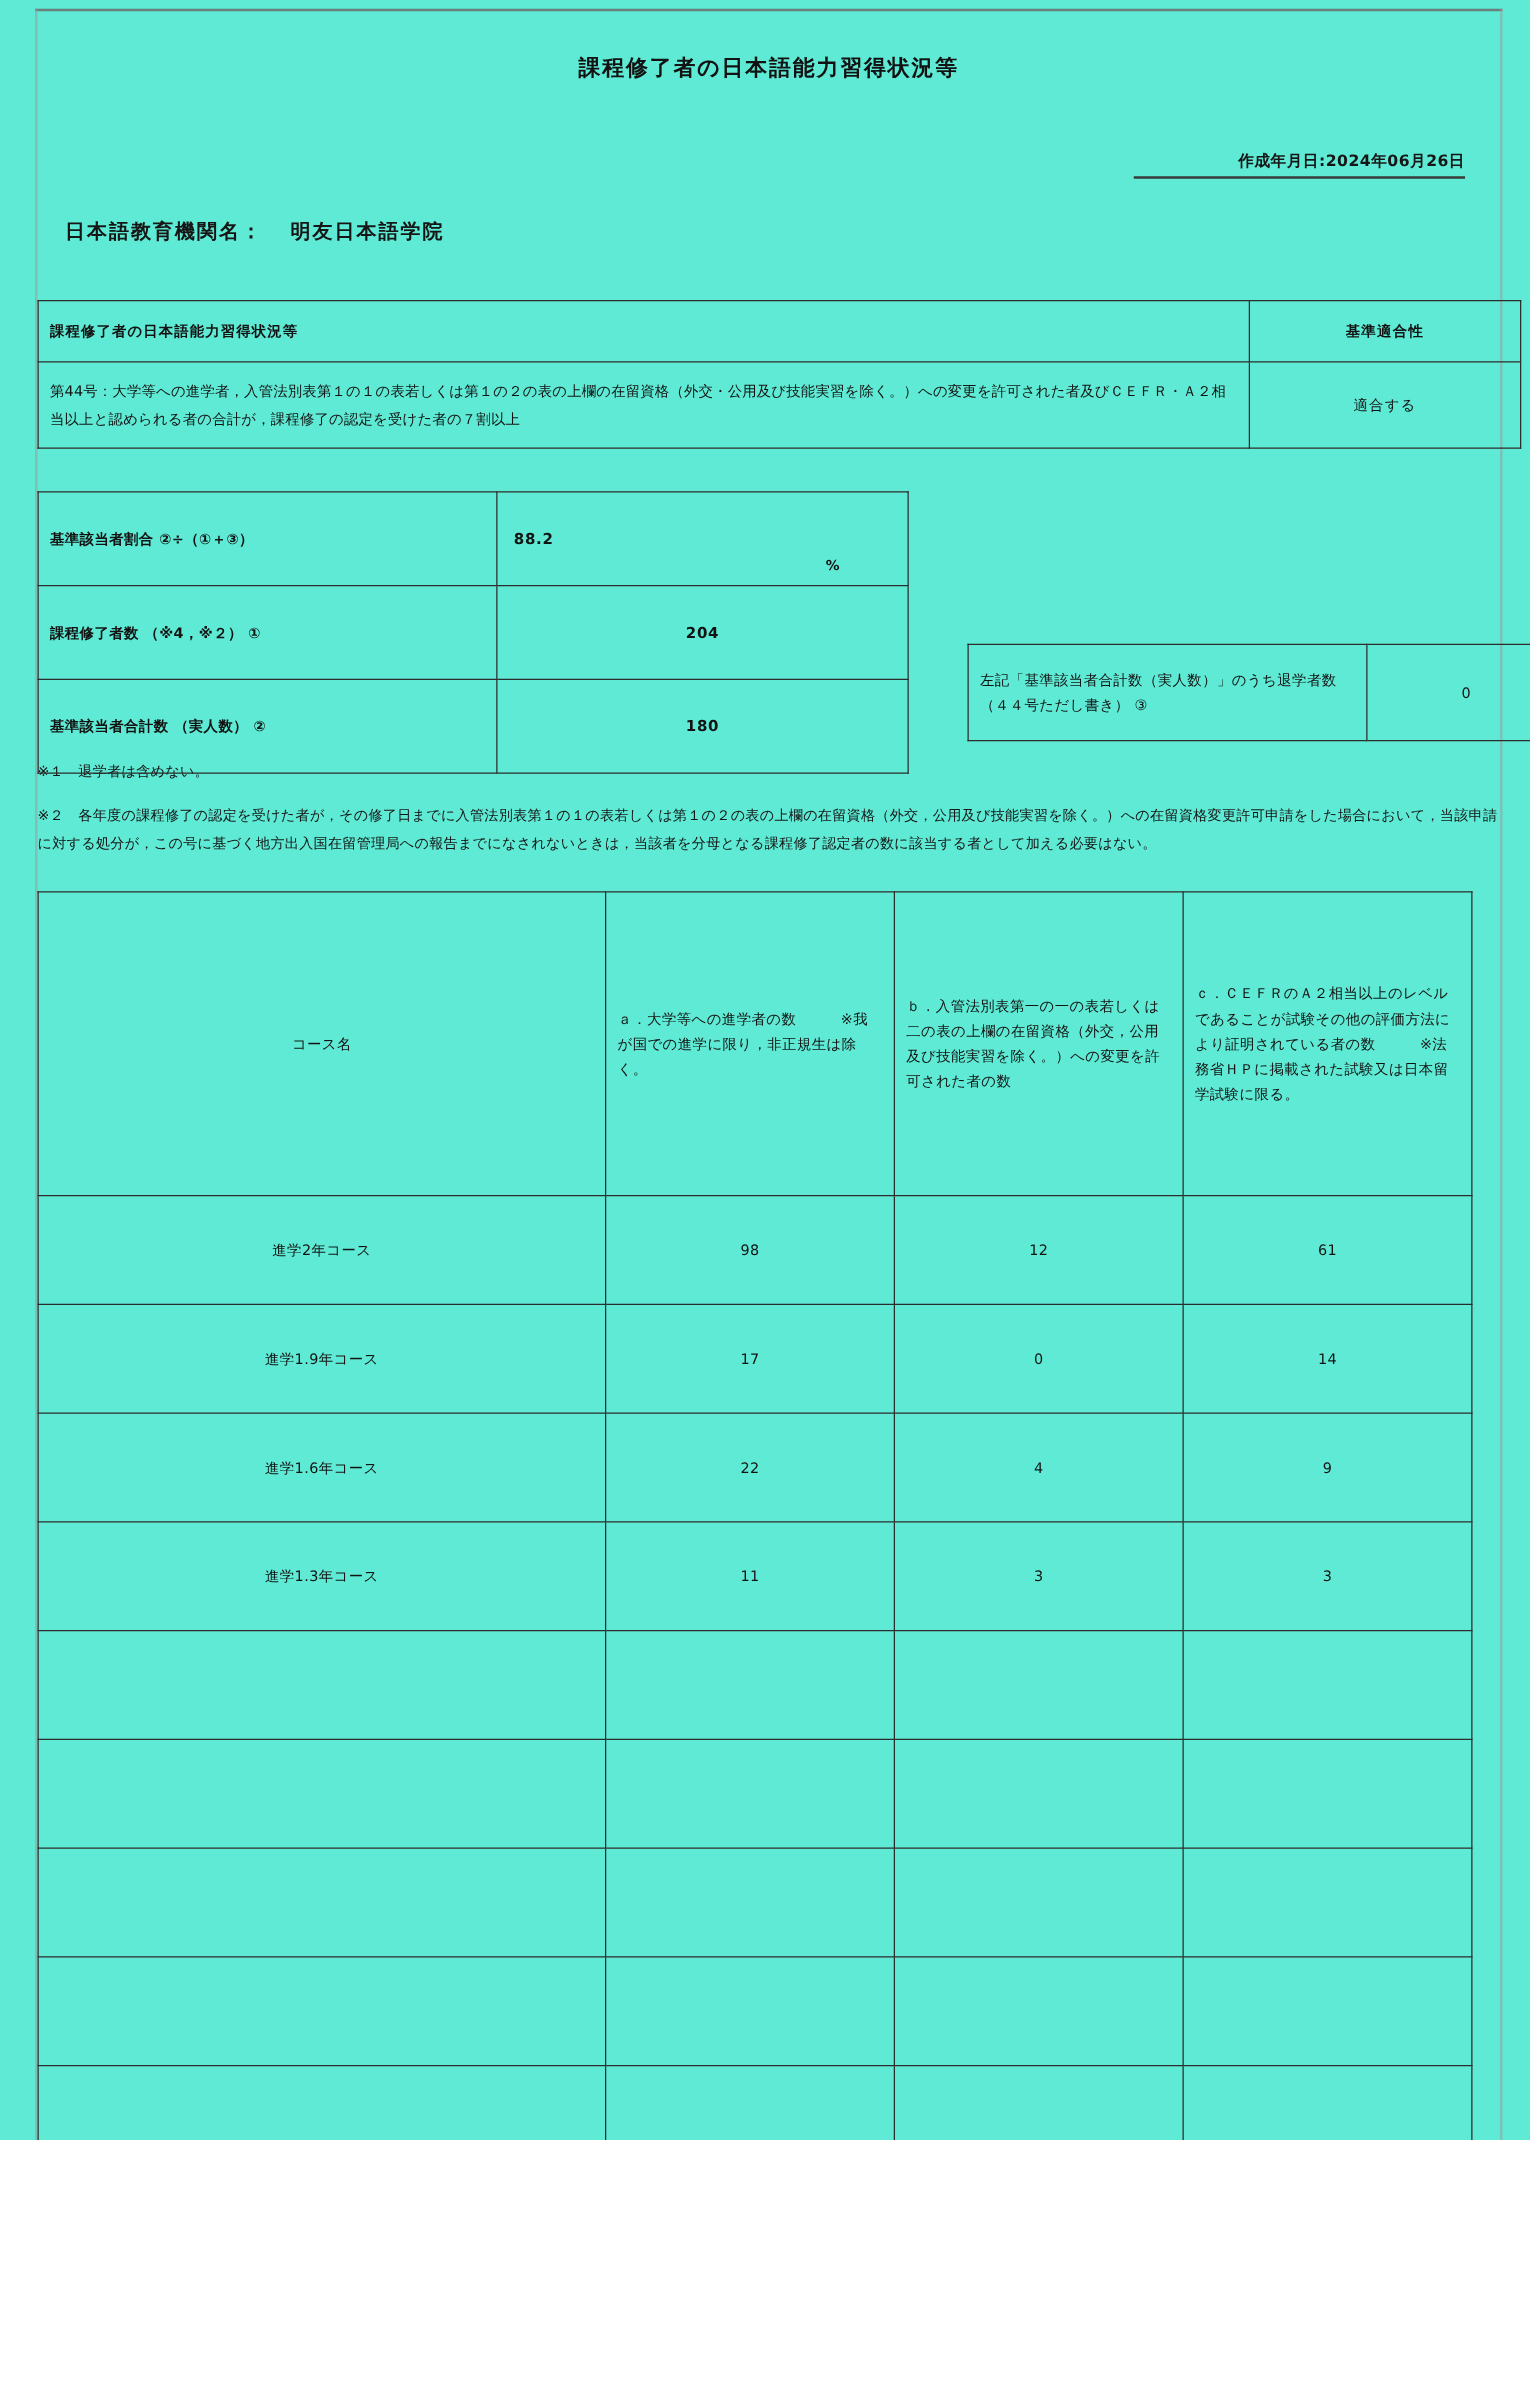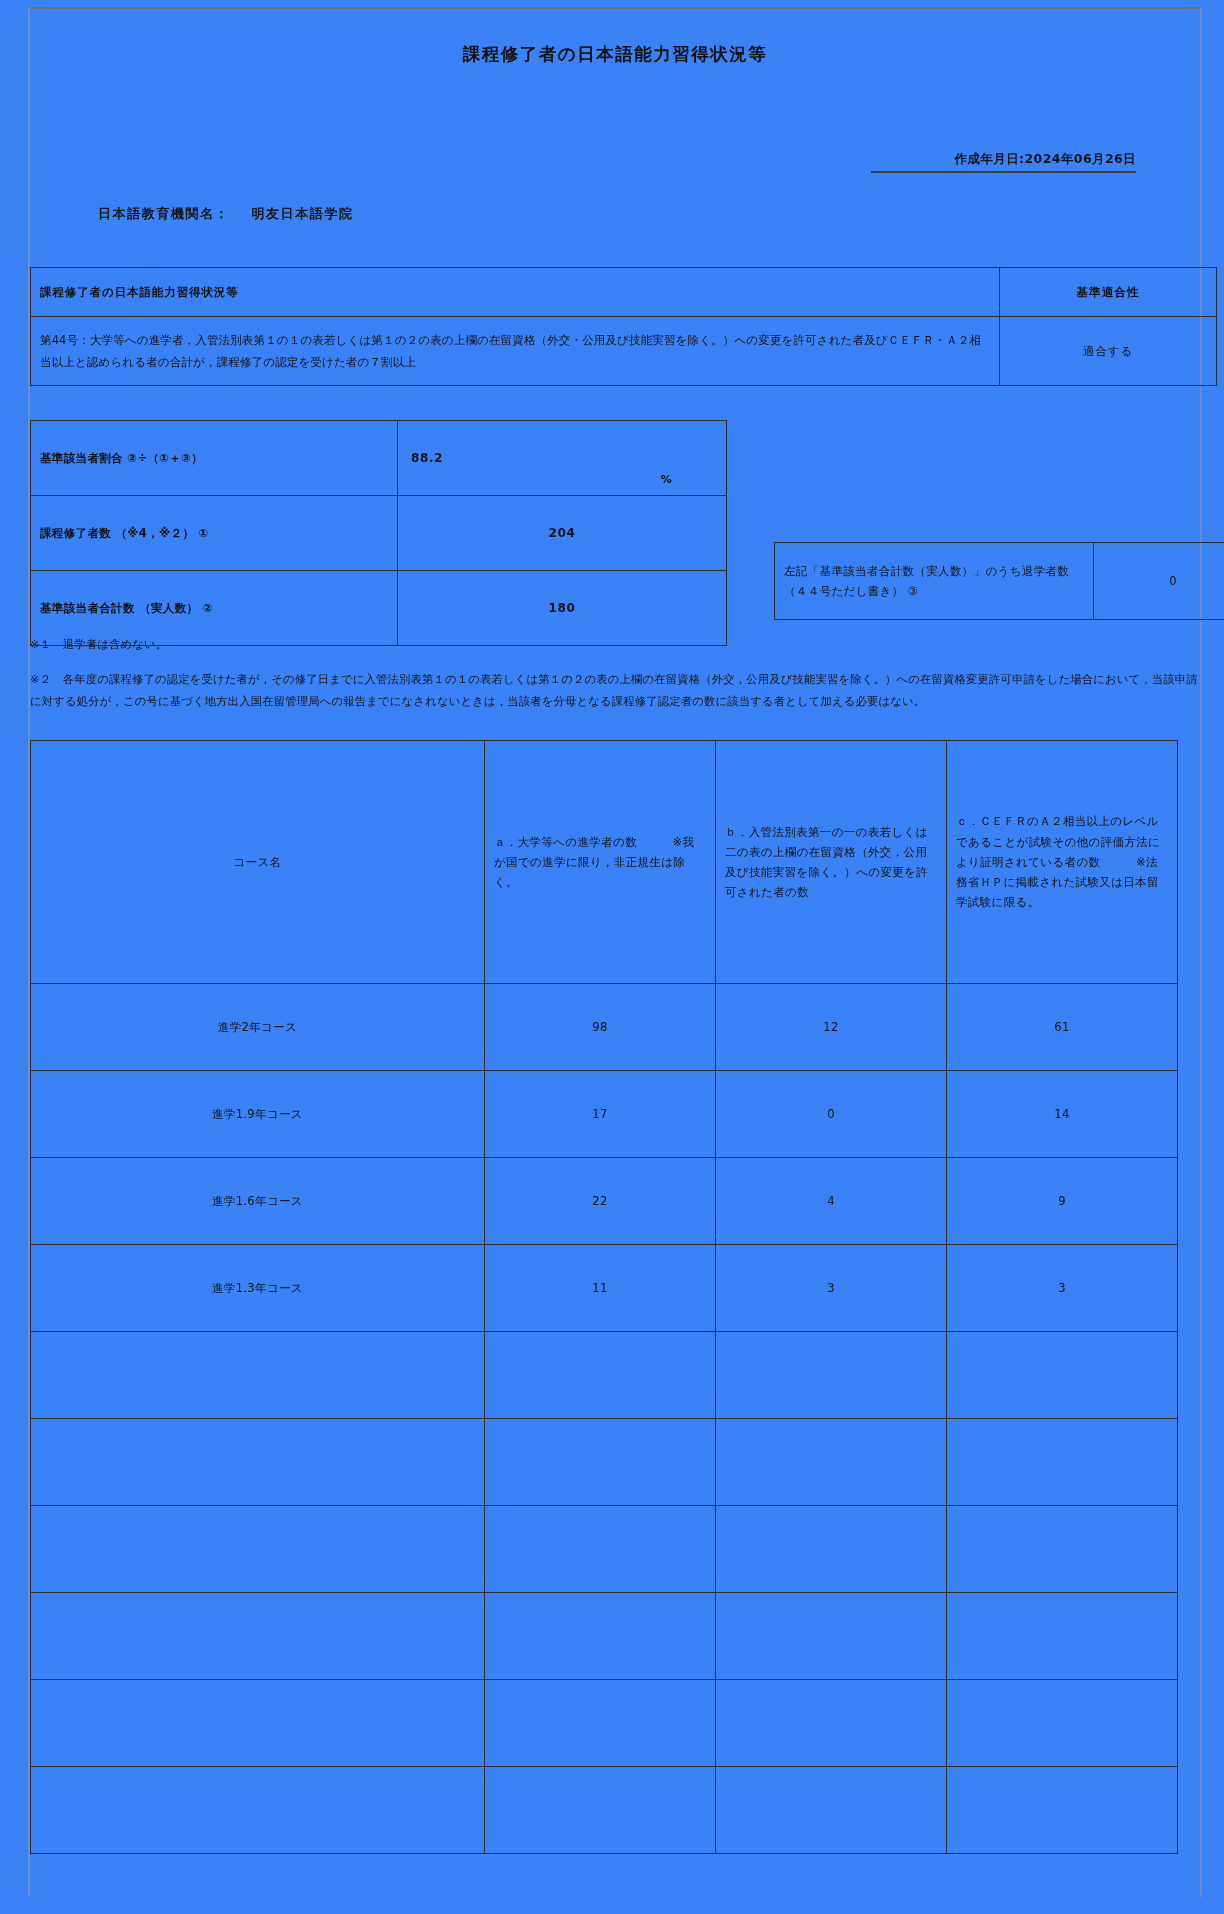--- a/index.html
+++ b/index.html
@@ -8,23 +8,23 @@
     background: #ffffff;
   }
   body {
     font-family: "DejaVu Sans", "Liberation Sans", sans-serif;
     color: #1d1d1d;
     -webkit-font-smoothing: antialiased;
   }
   #page {
     position: relative;
     width: 1224px;
-    height: 1914px;
+    height: 1712px;
     margin: 0 auto;
-    background: #3b82f6;
+    background: #5eead4;
     overflow: hidden;
     box-sizing: border-box;
   }
 
   
   .scan-edge-top {
     position: absolute;
     left: 28px; top: 7px; right: 22px;
     height: 2px;
     background: #6f6f6f;
@@ -55,40 +55,40 @@
   
   .doc-title {
     text-align: center;
     font-size: 17.5px;
     font-weight: bold;
     letter-spacing: 1.5px;
     margin-top: 32px;
     color: #121212;
   }
   .date-block {
-    margin-top: 82px;
-    padding-right: 64px;
+    margin-top: 52px;
+    padding-right: 28px;
     text-align: right;
   }
   .date-text {
     font-size: 12.5px;
     font-weight: bold;
     letter-spacing: .4px;
     color: #161616;
   }
   .date-rule {
     margin: 3px 0 0 auto;
     width: 265px;
     height: 2px;
     background: #3a3a3a;
   }
   .inst-line {
     margin-top: 32px;
-    padding-left: 68px;
-    font-size: 13px;
+    padding-left: 22px;
+    font-size: 16px;
     font-weight: bold;
     letter-spacing: 1.6px;
     color: #161616;
   }
   .inst-name {
     margin-left: 22px;
     letter-spacing: 1.6px;
   }
 
   

